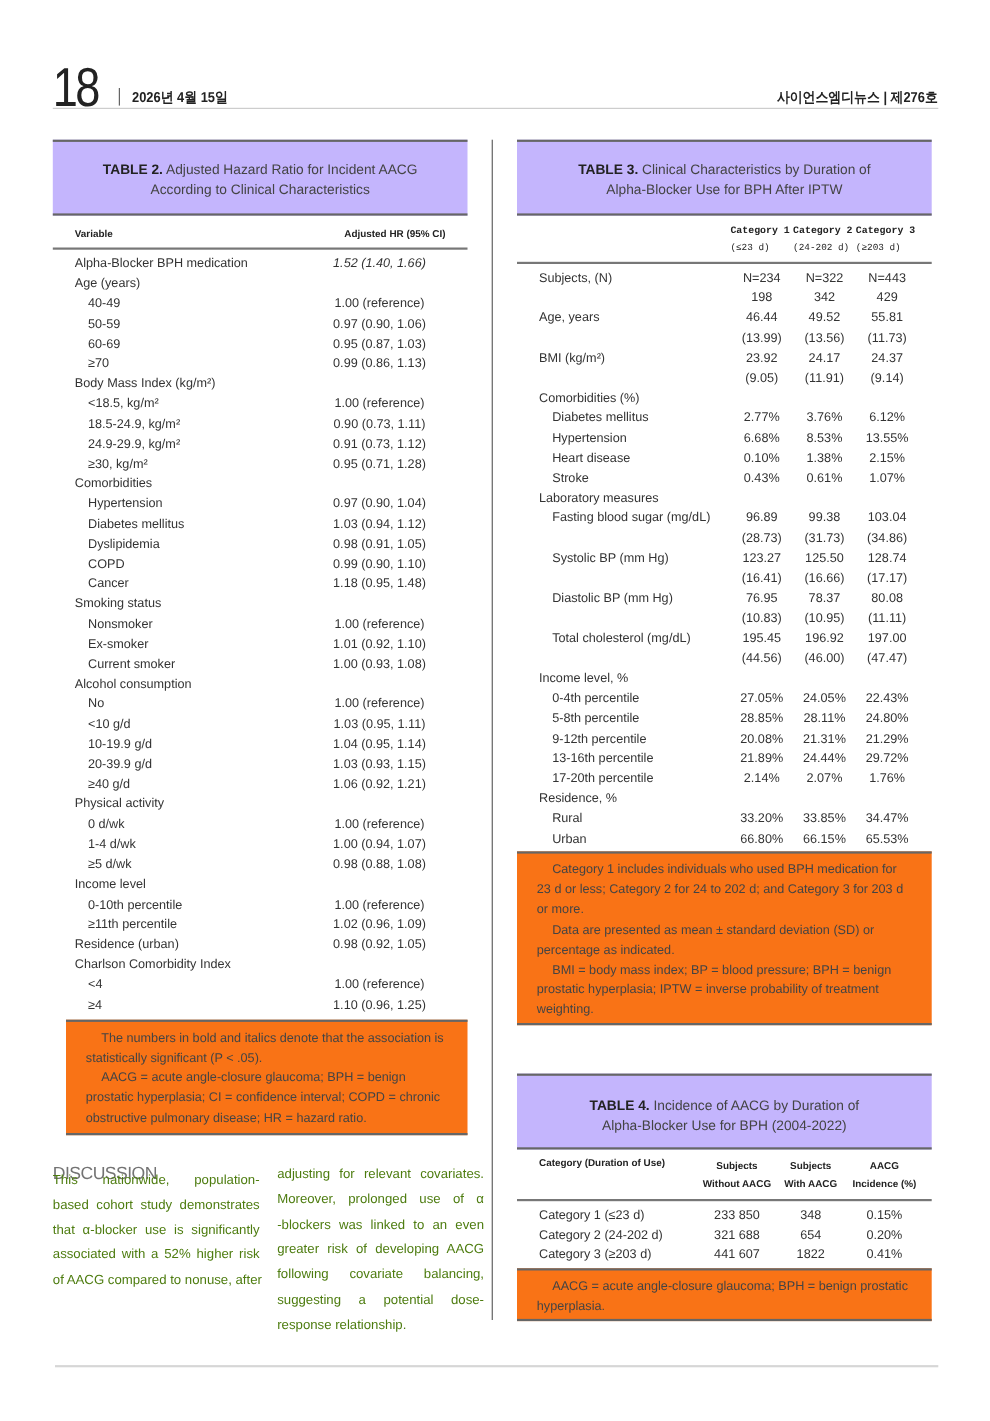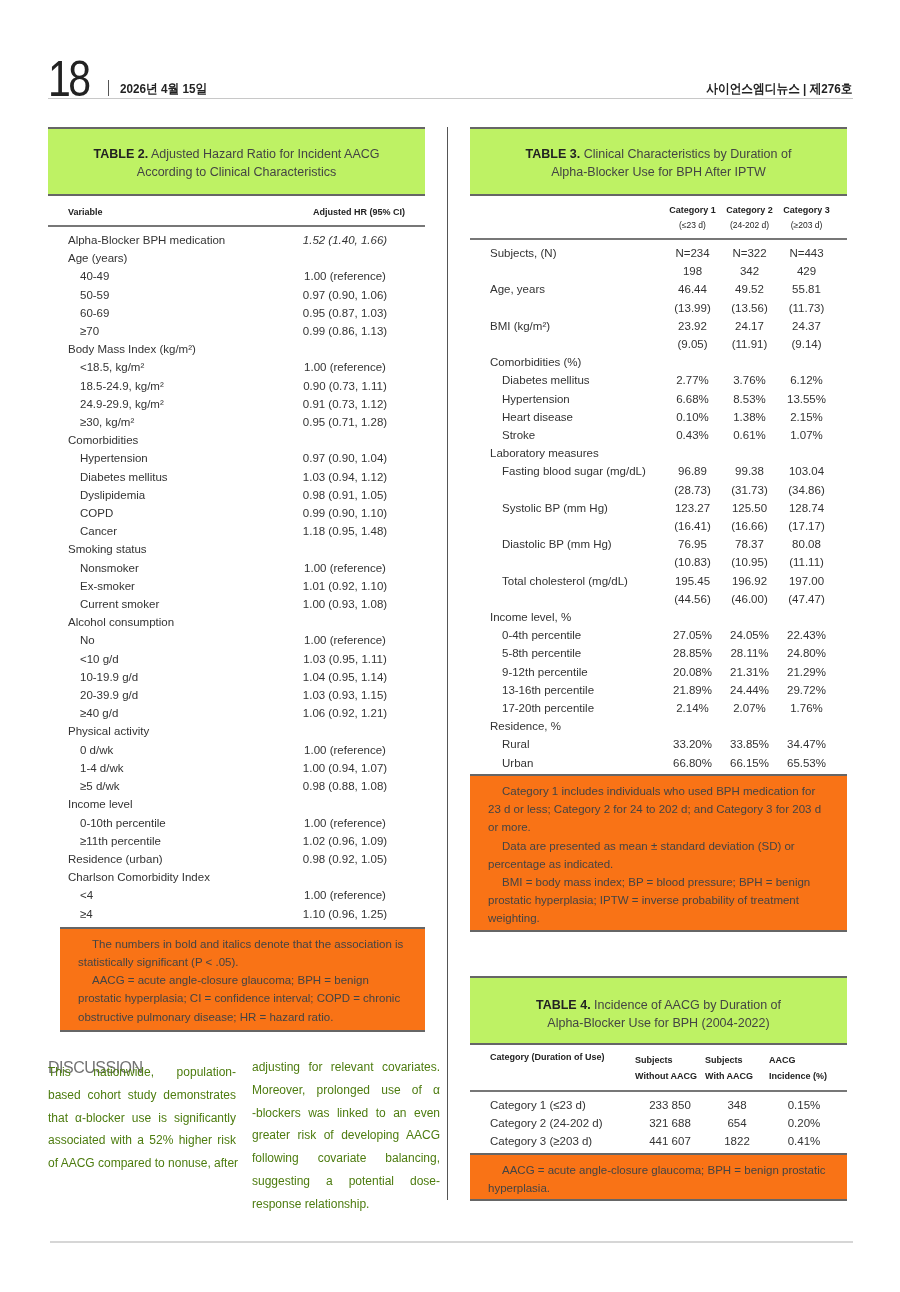--- a/index.html
+++ b/index.html
@@ -10,21 +10,21 @@
   .page-num { position: absolute; left: 0; top: 0; font-family: "Liberation Sans", sans-serif; font-size: 50px; line-height: 46px; letter-spacing: -3px; color: #222; transform: scaleX(0.82); transform-origin: left top; }
   .header-sep { position: absolute; left: 60px; top: 24px; width: 1px; height: 16px; background: #555; }
   .header-date { position: absolute; left: 72px; top: 24px; font-size: 13px; color: #222; font-weight: bold; transform: scaleX(0.9); transform-origin: left top; }
   .header-right { position: absolute; right: 0; top: 24px; font-size: 13px; color: #222; font-weight: bold; transform: scaleX(0.9); transform-origin: right top; }
   .header-rule { position: absolute; left: 48px; top: 98px; width: 805px; height: 1px; background: #c8c8c8; }
 
   .col-divider { position: absolute; left: 447px; top: 127px; width: 1px; height: 1073px; background: #555; }
 
   
   .tbl { position: absolute; font-size: 11.5px; color: #333; }
-  .tbl .title-box { background: #bef264; border-top: 2px solid #666; border-bottom: 2px solid #666; text-align: center; font-size: 12.5px; line-height: 18px; color: #444; }
+  .tbl .title-box { background: #c4b5fd; border-top: 2px solid #666; border-bottom: 2px solid #666; text-align: center; font-size: 12.5px; line-height: 18px; color: #444; }
   .tbl .title-box b { color: #222; }
   .tbl .colhead { display: flex; font-size: 9px; font-weight: bold; color: #222; border-bottom: 2px solid #777; }
   .tbl .row { display: flex; line-height: 18.2px; }
   .tbl .row .lbl { flex: 1; }
   .tbl .row.indent .lbl { padding-left: 12px; }
   .tbl .foot { background: #f97316; border-top: 2px solid #666; border-bottom: 2px solid #666; font-size: 11.5px; line-height: 18.2px; color: #444; }
   .tbl .foot p { margin: 0; text-indent: 14px; }
 
   
   #t2 { left: 48px; top: 127px; width: 377px; }
@@ -34,32 +34,32 @@
   #t2 .body { padding: 4px 20px 4px 20px; }
   #t2 .row .val { width: 120px; text-align: center; }
   #t2 .row .val.em { font-style: italic; }
   #t2 .foot { padding: 6px 18px 4px 18px; margin-left: 12px; }
 
   
   #t3 { left: 470px; top: 127px; width: 377px; }
   #t3 .title-box { height: 69px; padding-top: 16px; box-sizing: border-box; }
   #t3 .colhead { padding: 8px 12px 6px 20px; }
   #t3 .colhead .c0 { flex: 1; }
-  #t3 .colhead .cat { width: 57px; text-align: center; line-height: 13px; }
+  #t3 .colhead .cat { width: 57px; text-align: left; line-height: 13px; font-family: Liberation Mono, monospace; }
   #t3 .colhead .cat span.sub { font-weight: normal; font-size: 8.5px; display: block; margin-top: 2px; }
   #t3 .body { padding: 4px 12px 2px 20px; }
   #t3 .row .val { width: 57px; text-align: center; }
   #t3 .foot { padding: 6px 18px 2px 18px; }
 
   
   #t4 { left: 470px; top: 976px; width: 377px; }
   #t4 .title-box { height: 69px; padding-top: 18px; box-sizing: border-box; }
   #t4 .colhead { padding: 7px 8px 6px 20px; font-size: 9px; }
   #t4 .colhead .c0 { flex: 1; }
-  #t4 .colhead .cc { width: 64px; text-align: left; line-height: 16px; }
+  #t4 .colhead .cc { width: 64px; text-align: center; line-height: 16px; }
   #t4 .colhead .cc.w { width: 70px; }
   #t4 .body { padding: 4px 8px 2px 20px; }
   #t4 .row .val { width: 64px; text-align: center; }
   #t4 .row .val.w { width: 70px; }
   #t4 .foot { padding: 6px 18px 2px 18px; }
 
   
   .disc-title { position: absolute; left: 48px; top: 1059px; font-size: 16px; color: #737373; letter-spacing: -0.5px; }
   .disc-col { position: absolute; font-size: 12px; line-height: 22.8px; color: #4d7c0f; text-align: justify; text-align-last: justify; }
   .disc-col.c1 { left: 48px; top: 1061px; width: 188px; }

